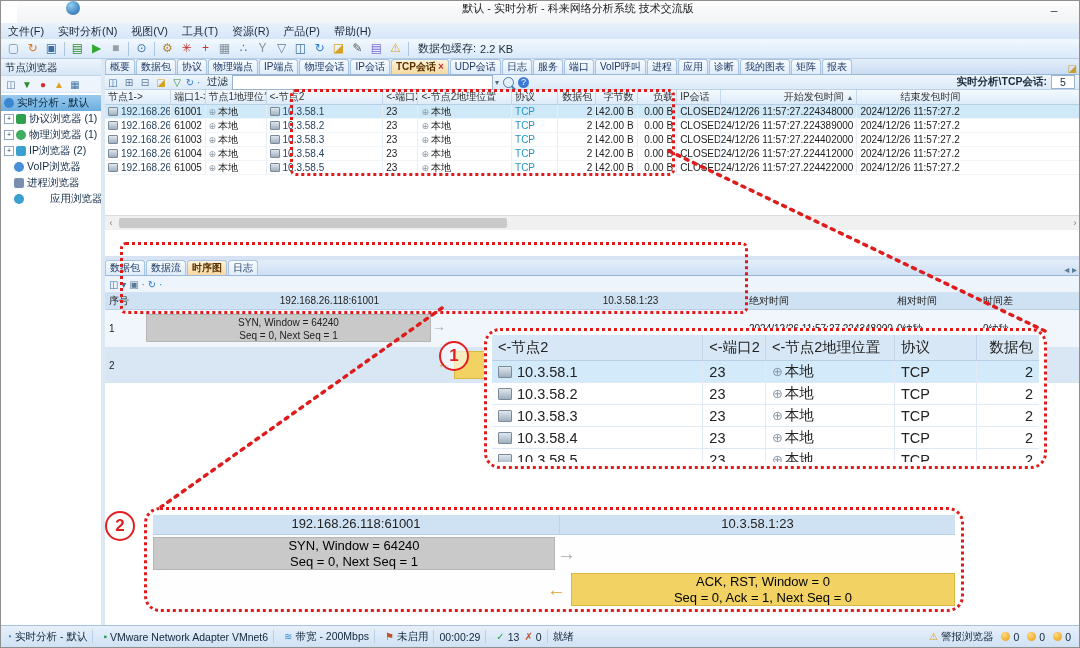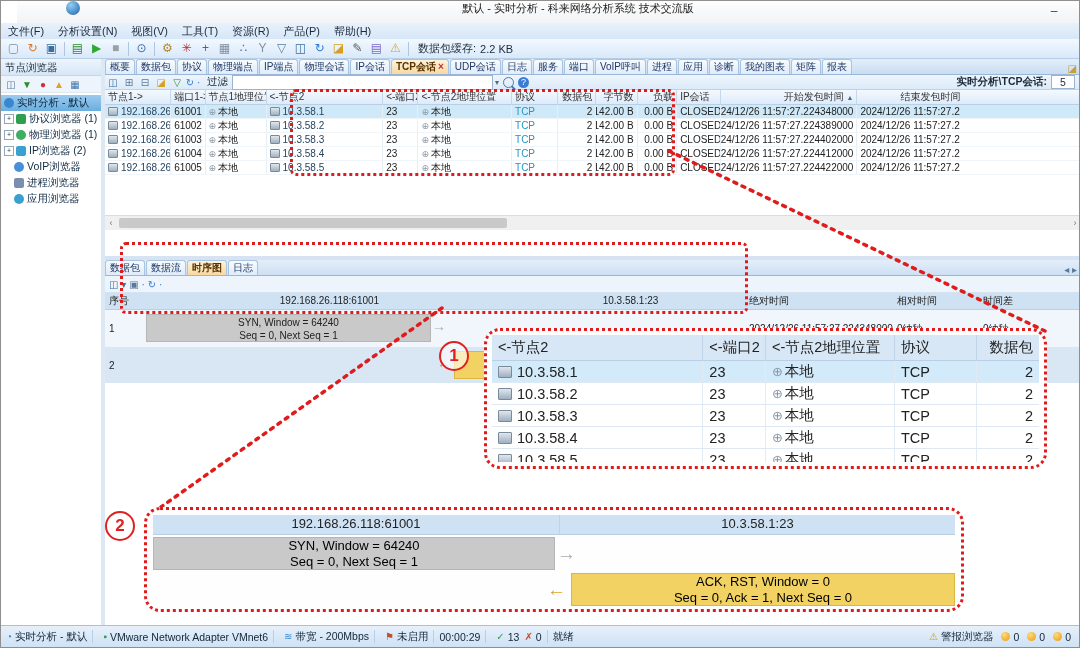--- a/index.html
+++ b/index.html
@@ -128,21 +128,21 @@
     <div class="title">默认 - 实时分析 - 科来网络分析系统 技术交流版</div>
     <div class="wincontrols">
       <span class="winbtn">–</span>
       <span class="winbtn">▢</span>
       <span class="winbtn">×</span>
     </div>
   </div>
 
   <div class="menubar">
     <span class="menuitem">文件(F)</span>
-    <span class="menuitem">分析设置(N)</span>
+    <span class="menuitem">实时分析(N)</span>
     <span class="menuitem">视图(V)</span>
     <span class="menuitem">工具(T)</span>
     <span class="menuitem">资源(R)</span>
     <span class="menuitem">产品(P)</span>
     <span class="menuitem">帮助(H)</span>
   </div>
 
   <div class="toolbar">
     <span class="tbtn" style="color:#7b8ea0;">▢</span>
     <span class="tbtn" style="color:#e07820;">↻</span>
@@ -202,21 +202,21 @@
         <span>IP浏览器 (2)</span>
       </div>
       <div class="treeitem" style="padding-left:13px;">
         <span class="ticon" style="background:#4a90d9;border-radius:50%;"></span>
         <span>VoIP浏览器</span>
       </div>
       <div class="treeitem" style="padding-left:13px;">
         <span class="ticon" style="background:#7a8fb0;"></span>
         <span>进程浏览器</span>
       </div>
-      <div class="treeitem" style="padding-left:13px;">
+      <div class="treeitem" style="padding-left:13px;gap:23px;">
         <span class="ticon" style="background:#3aa0d0;border-radius:50%;"></span>
         <span>应用浏览器</span>
       </div>
     </div>
   </div>
   <div class="vsplit"></div>
 
   <div class="main">
 
     <div class="tabstrip">

